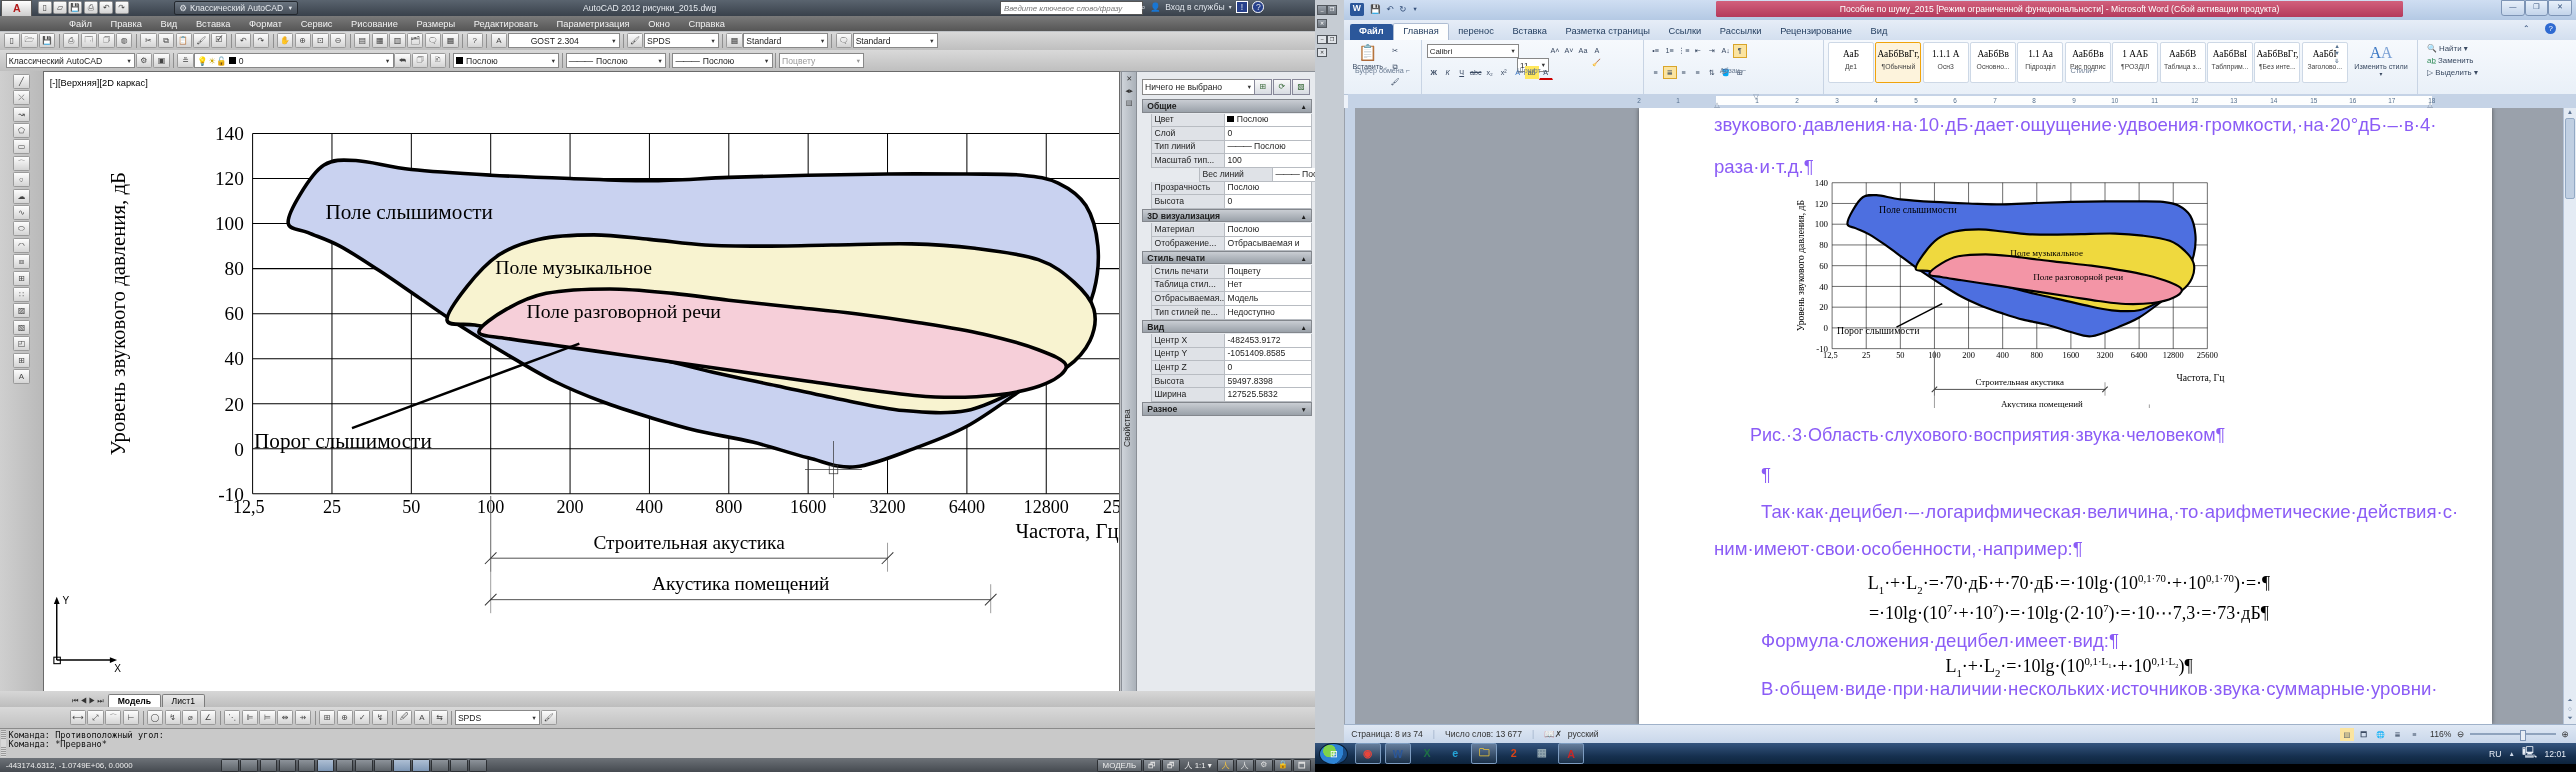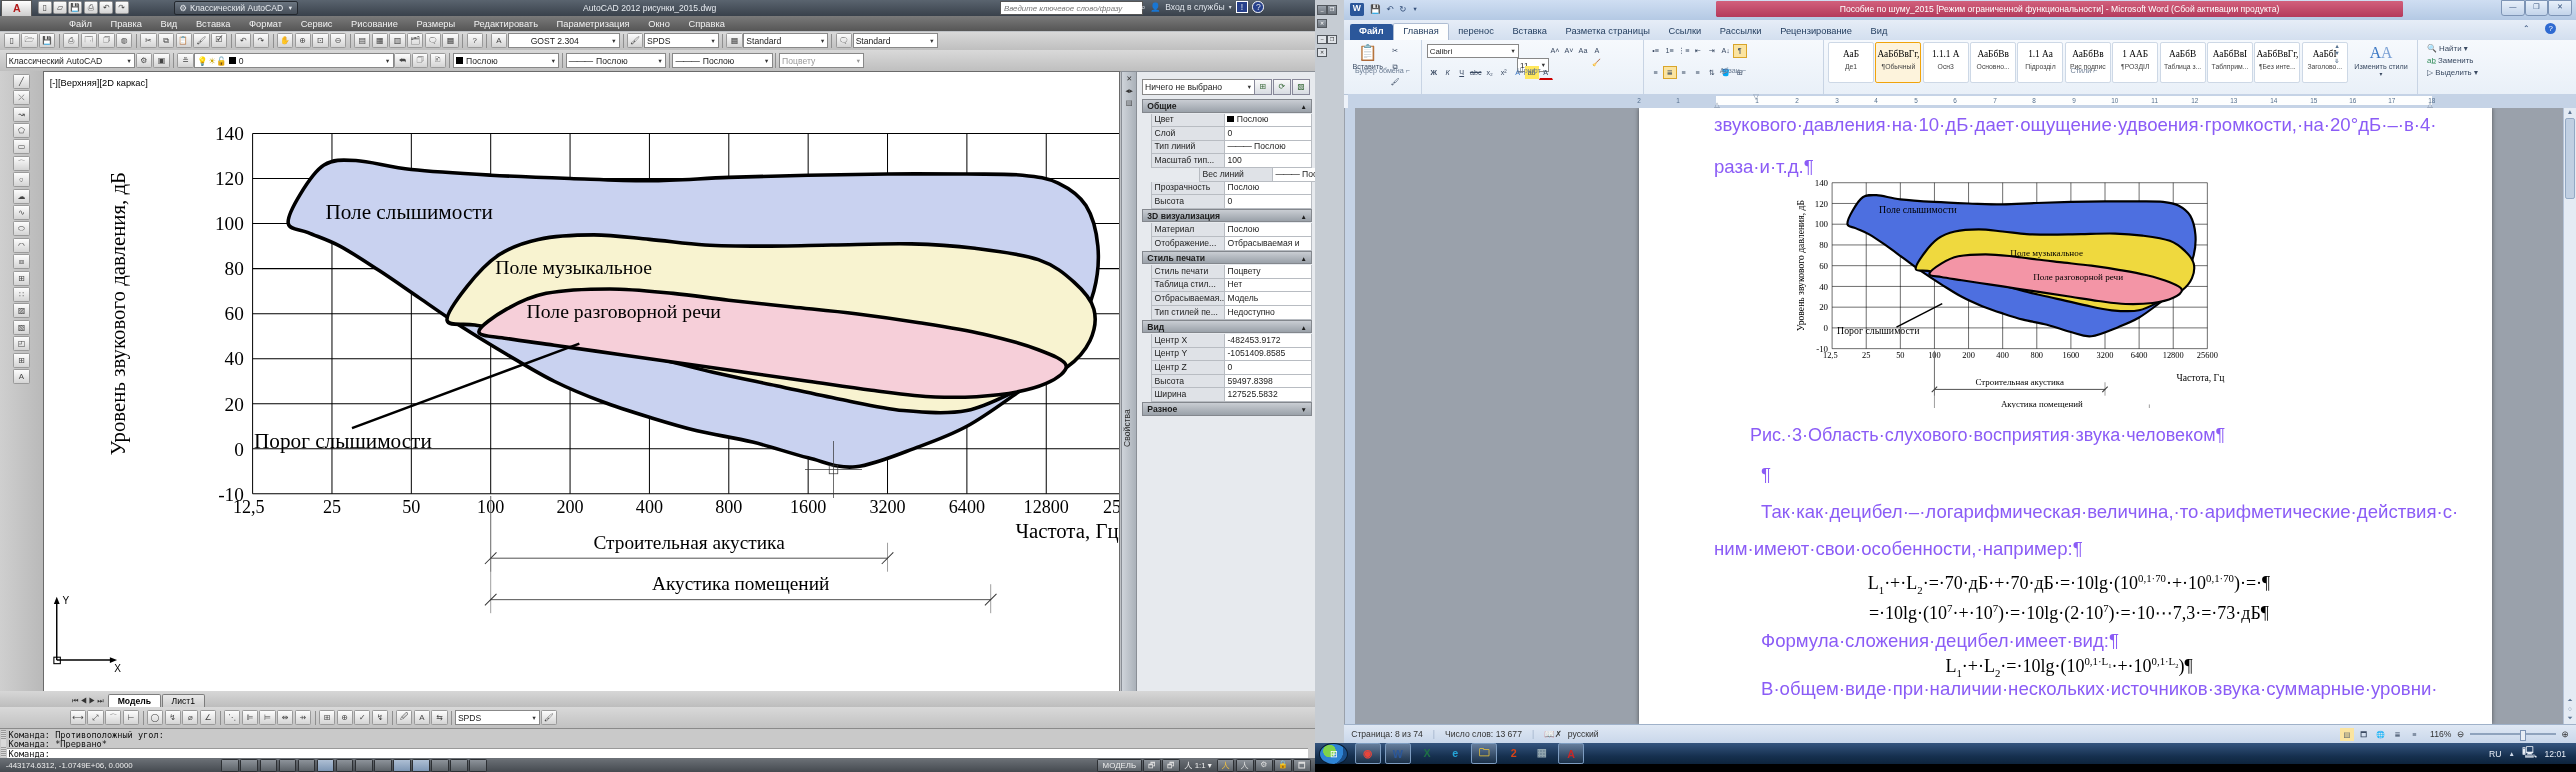--- a/index.html
+++ b/index.html
@@ -473,21 +473,20 @@
           <span>SPDS</span>
           <span class="arr">▼</span>
         </span>
       <span class="tbtn">🖌</span>
     </div>
 
     <div class="abs" id="cmdwin">
       <div class="abs" style="left:1.4px;top:1.4px;width:4.3px;height:27px;background:repeating-linear-gradient(#9a9a9a 0 0.7px,#d9d9d9 0.7px 2.1px);"></div>
       <div class="abs" style="left:8.6px;top:0.7px;">Команда: Противоположный угол:</div>
       <div class="abs" style="left:8.6px;top:10px;">Команда: *Прервано*</div>
-      <div class="abs" id="cmdinput"><span style="padding-left:1.4px;">Команда:</span></div>
     </div>
 
     <div class="abs" id="acadstatus">
       <span style="margin-left:5.7px;width:215px;">-443174.6312, -1.0749E+06, 0.0000</span>
       <span id="acad-toggles" style="display:flex;">
           <span class="stog "></span>
           <span class="stog "></span>
           <span class="stog "></span>
           <span class="stog "></span>
           <span class="stog "></span>

